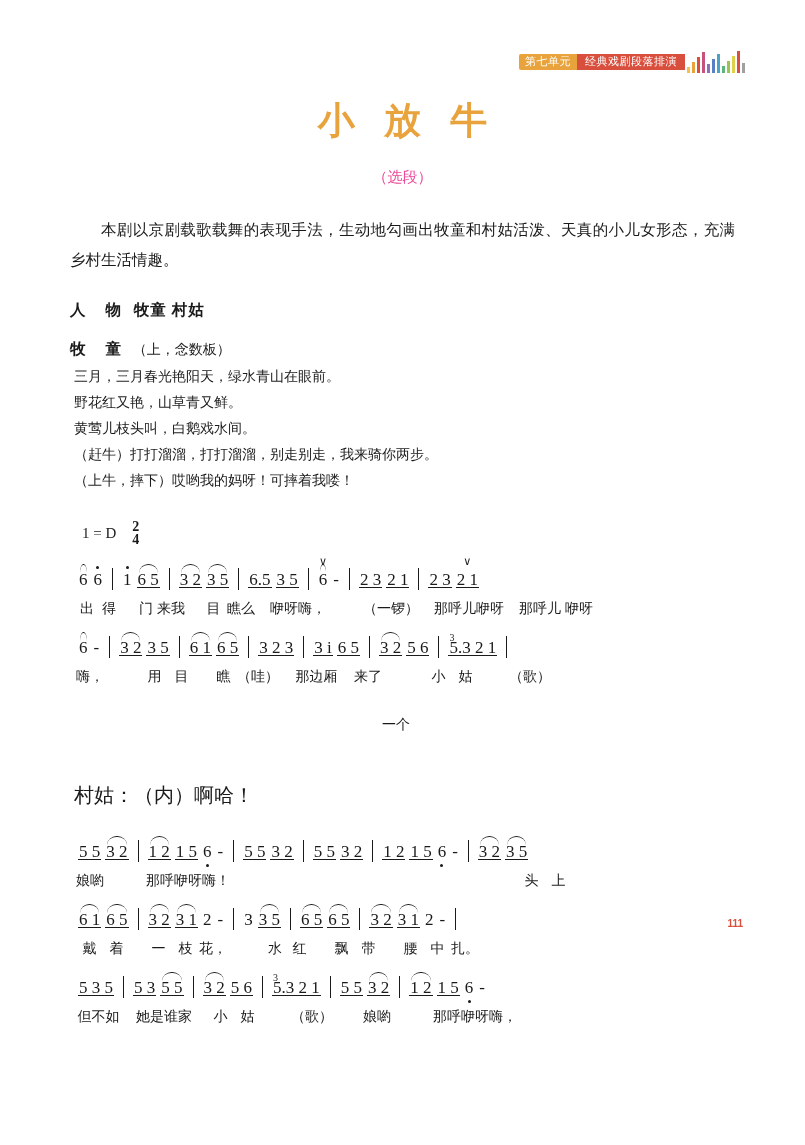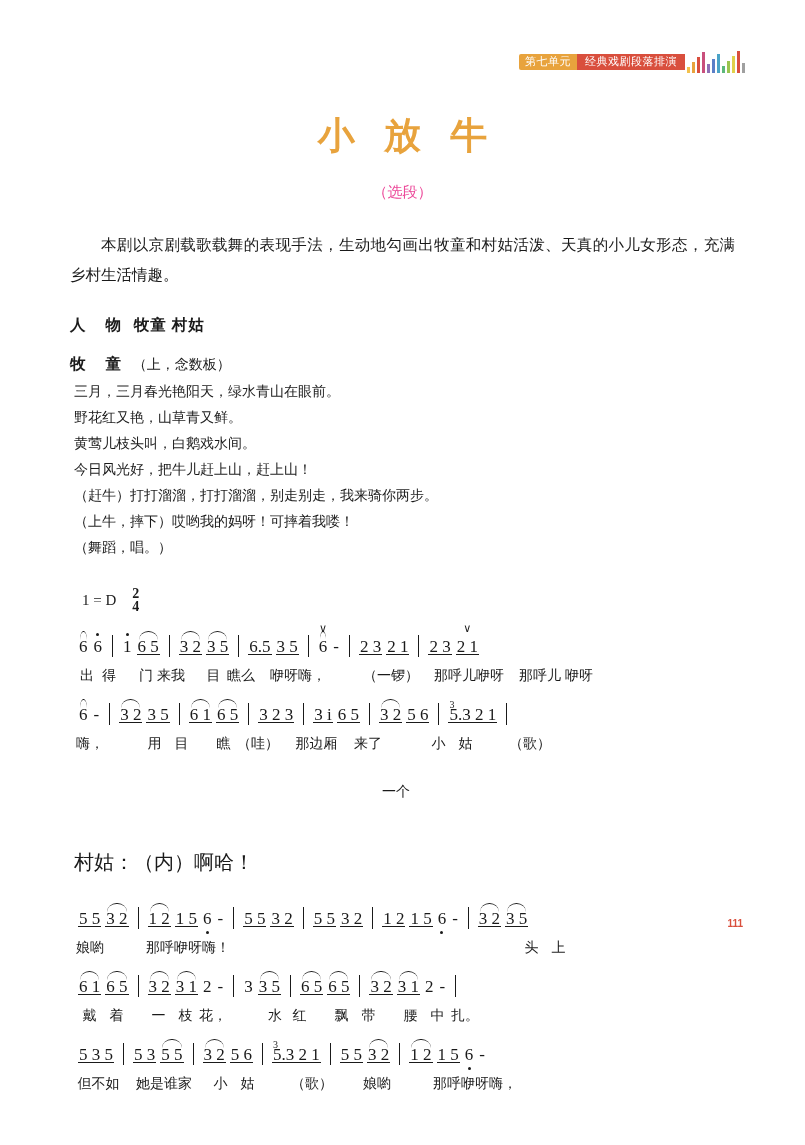--- a/index.html
+++ b/index.html
@@ -13,21 +13,21 @@
     font-family: "Liberation Serif", "DejaVu Serif", serif;
     color: #1a1a1a;
     position: relative;
     overflow: hidden;
   }
   .page {
     position: relative;
     width: 805px;
     height: 961px;
     box-sizing: border-box;
-    padding: 15px 70px;
+    padding: 0 70px;
   }
 
   
   .header {
     position: absolute;
     top: 52px;
     right: 58px;
     display: flex;
     align-items: center;
     height: 20px;
@@ -285,24 +285,22 @@
 
   <div class="speaker">
     <span class="spaced">牧  童</span>
     <span class="stage">（上，念数板）</span>
   </div>
 
   <div>
     <div class="lyric-line">三月，三月春光艳阳天，绿水青山在眼前。</div>
     <div class="lyric-line">野花红又艳，山草青又鲜。</div>
     <div class="lyric-line">黄莺儿枝头叫，白鹅戏水间。</div>
-    <div class="lyric-line">今日风光好，把牛儿赶上山，赶上山！</div>
     <div class="lyric-line">（赶牛）打打溜溜，打打溜溜，别走别走，我来骑你两步。</div>
     <div class="lyric-line">（上牛，摔下）哎哟我的妈呀！可摔着我喽！</div>
-    <div class="lyric-line">（舞蹈，唱。）</div>
   </div>
 
   <div class="key-sig">
     <span class="keytext">1 = D</span>
     <span class="frac">
       <span>2</span><br>
       <span>4</span>
     </span>
   </div>
 

